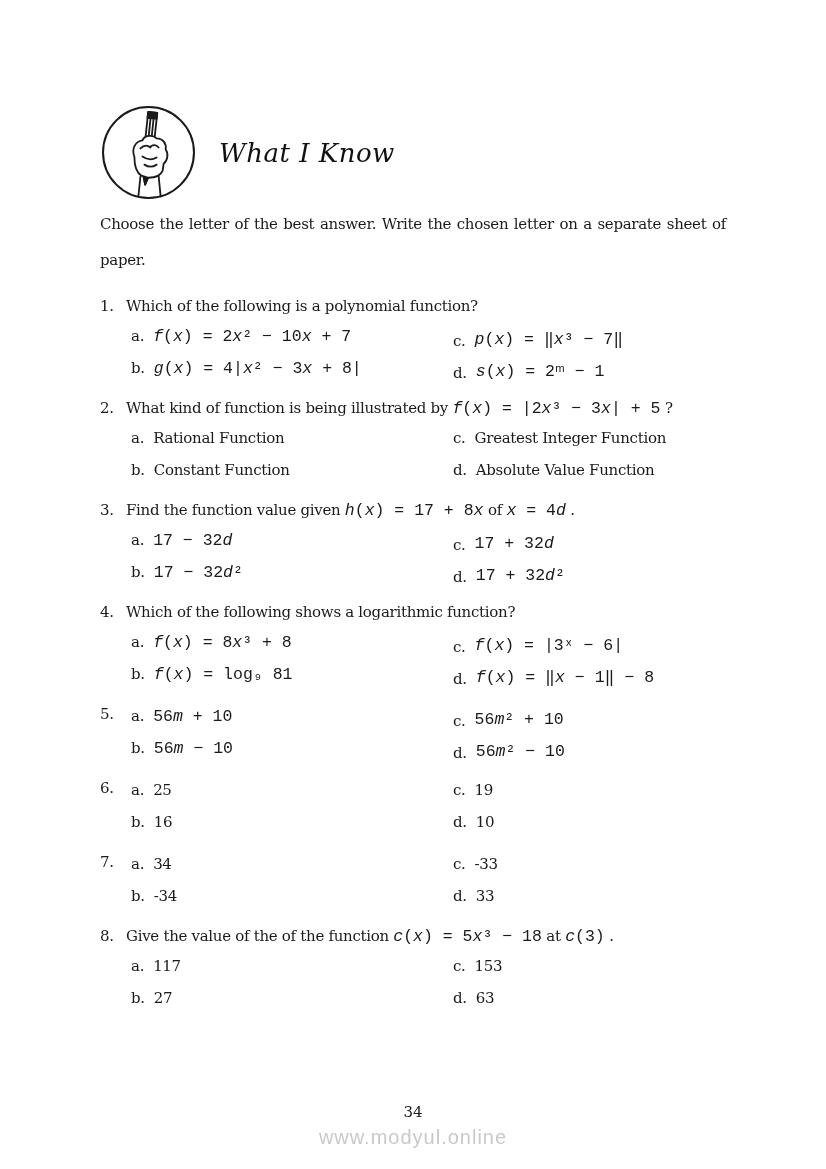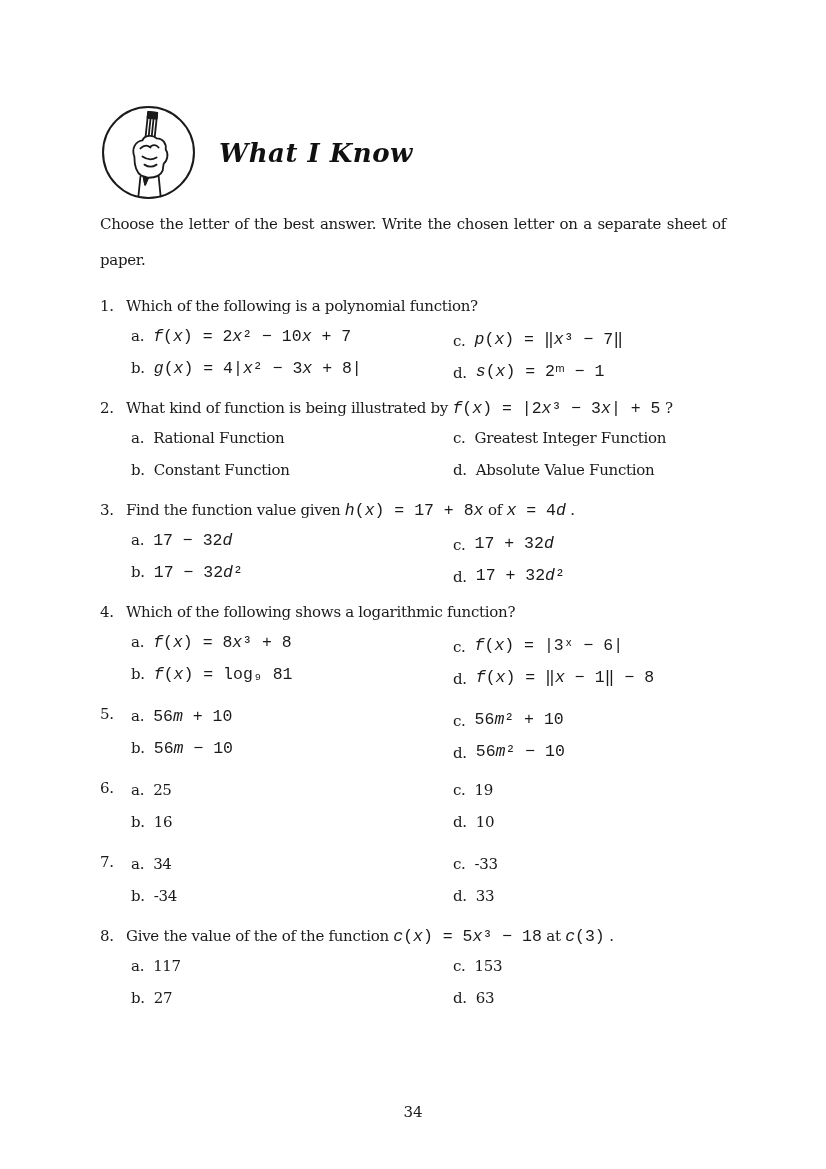--- a/index.html
+++ b/index.html
@@ -16,21 +16,21 @@
     box-sizing: border-box;
     padding: 104px 100px 0 100px;
   }
   
   .header { display: flex; align-items: center; height: 97px; }
   .icon-wrap { width: 97px; height: 97px; flex: 0 0 auto; }
   .title {
     margin-left: 22px;
     font-family: "DejaVu Serif", serif;
     font-style: italic;
-    font-weight: bold;
+    font-weight: normal;
     font-size: 26px;
     letter-spacing: 0.5px;
     color: #111;
   }
   
   .intro { margin: 5px 0 16px 0; line-height: 36px; text-align: justify; }
   
   .questions { margin-top: 12px; }
   .question { display: grid; grid-template-columns: 26px 1fr; margin-bottom: 10px; }
   .q-num { line-height: 25px; }
@@ -282,14 +282,15 @@
             <div class="opt">
               <span class="opt-letter">d.</span>
               <span class="opt-content">63</span>
             </div>
           </div>
         </div>
       </div>
     </div>
 
   <div class="page-number">34</div>
+  <div class="watermark">www.modyul.online</div>
 
 </div>
 
 </body></html>

